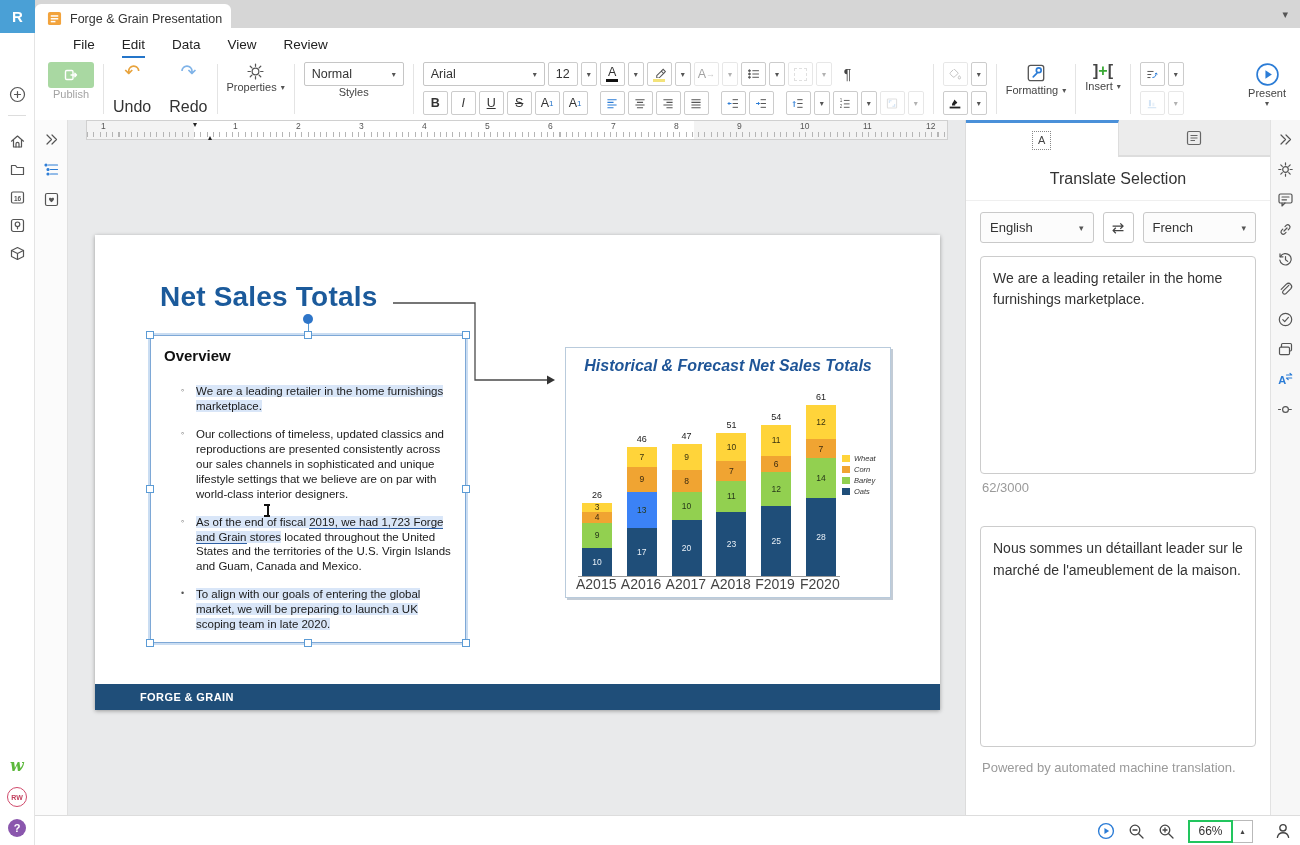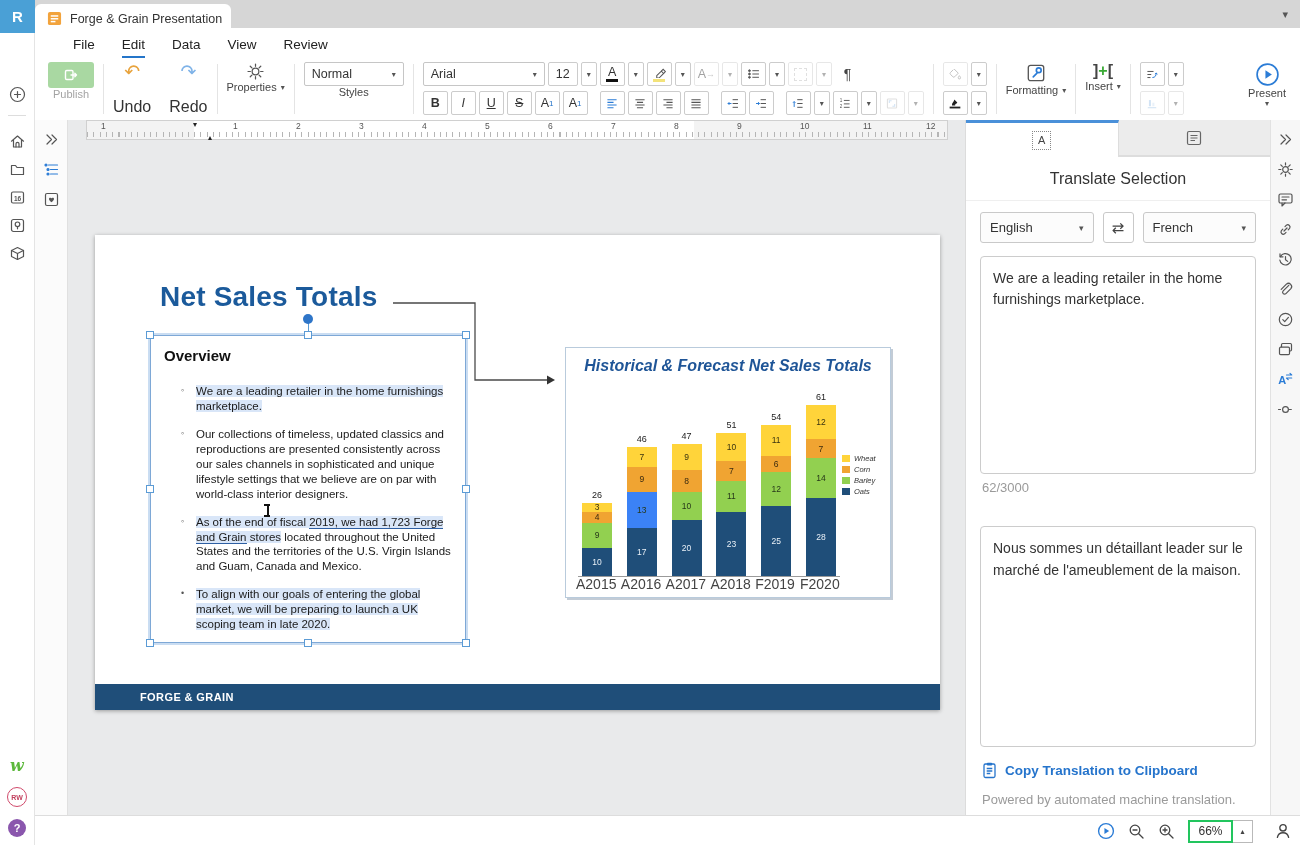--- a/index.html
+++ b/index.html
@@ -674,28 +674,20 @@
       </div>
       <button class="swapbtn">⇄</button>
       <div class="langsel">
         <span>French</span>
         <span class="caret">▾</span>
       </div>
     </div>
     <div class="srcbox">We are a leading retailer in the home furnishings marketplace.</div>
     <div class="charcount">62/3000</div>
     <div class="dstbox">Nous sommes un détaillant leader sur le marché de l'ameublement de la maison.</div>
-    <div class="copyrow">
-      <svg width="15" height="17" viewBox="0 0 15 17" fill="none" stroke="#2574cc" stroke-width="1.3">
-          <rect x="2" y="2" width="11" height="13.5" rx="1.5"></rect>
-          <rect x="4.8" y="0.8" width="5.4" height="2.6" rx="1" fill="#2574cc" stroke="none"></rect>
-          <path d="M4.7 6.5h5.6M4.7 9h5.6M4.7 11.5h3.6"></path>
-        </svg>
-      <span>Copy Translation to Clipboard</span>
-    </div>
     <div class="disclaimer">Powered by automated machine translation.</div>
   </div>
 
   <div class="rightrail">
     <div class="icons">
         <span class="rrbtn">
           <svg width="17" height="17" viewBox="0 0 17 17" fill="none" stroke="currentColor" stroke-width="1.2" stroke-linecap="round" stroke-linejoin="round">
             <path d="M4 4l4.5 4.5L4 13M9 4l4.5 4.5L9 13"></path>
           </svg>
         </span>

